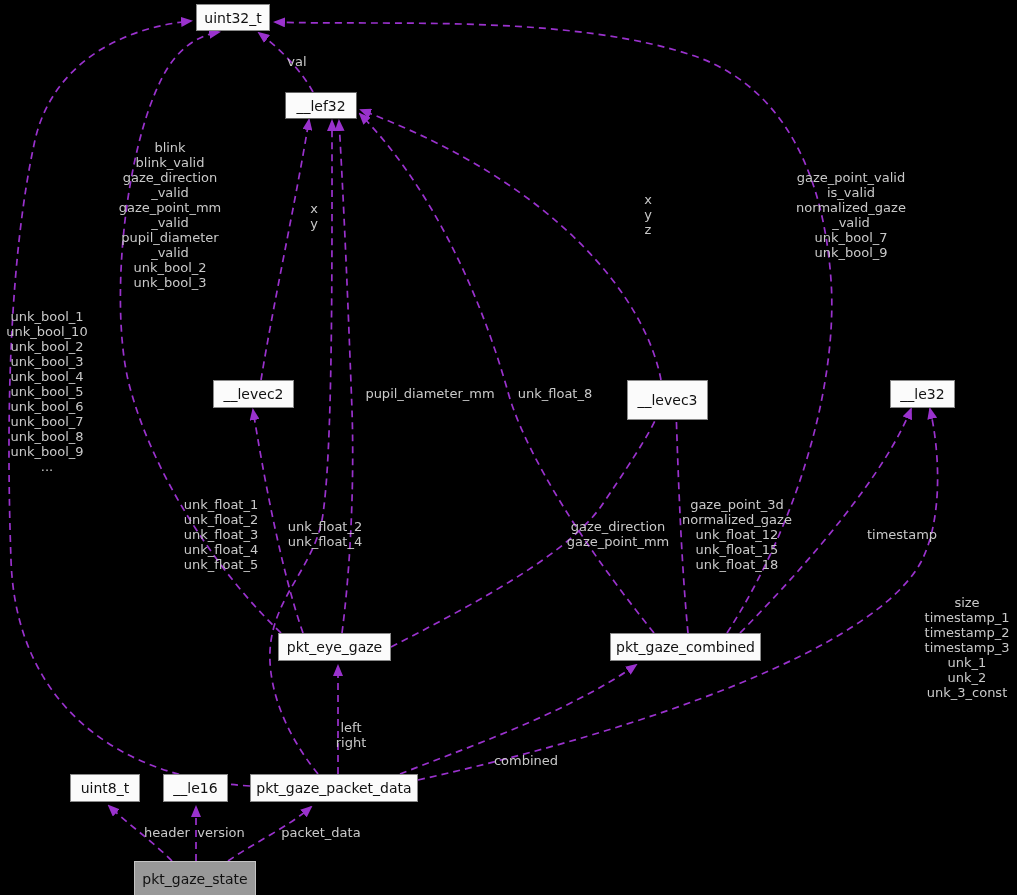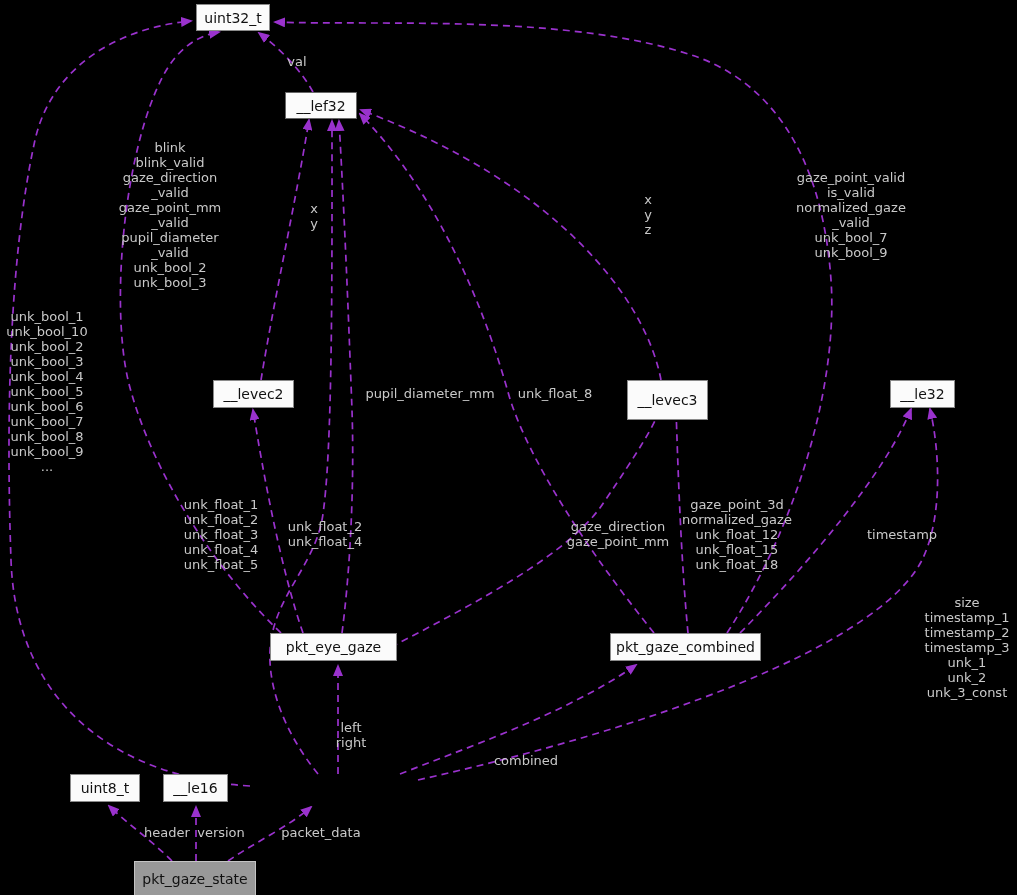--- a/index.html
+++ b/index.html
@@ -51,24 +51,25 @@
     <path marker-end="url(#arrow)" d="M 172,861 C 152,841 128,824 109,806"></path>
     <path marker-end="url(#arrow)" d="M 196,861 L 196,807"></path>
     <path marker-end="url(#arrow)" d="M 228,861 C 252,844 288,827 311,807"></path>
   </svg>
 
   <div class="node" style="left:196px;top:4px;width:74px;height:27px">uint32_t</div>
   <div class="node" style="left:285px;top:92px;width:72px;height:27px;border-color:#666666">__lef32</div>
   <div class="node" style="left:213px;top:380px;width:81px;height:28px">__levec2</div>
   <div class="node" style="left:627px;top:380px;width:81px;height:40px">__levec3</div>
   <div class="node" style="left:890px;top:380px;width:65px;height:28px">__le32</div>
-  <div class="node" style="left:270px;top:633px;width:127px;height:28px">pkt_eye_gaze</div>
+  <div class="node" style="left:278px;top:633px;width:113px;height:28px">pkt_eye_gaze</div>
   <div class="node" style="left:610px;top:633px;width:151px;height:28px">pkt_gaze_combined</div>
   <div class="node" style="left:70px;top:774px;width:70px;height:28px">uint8_t</div>
   <div class="node" style="left:163px;top:774px;width:65px;height:28px">__le16</div>
+  <div class="node" style="left:250px;top:774px;width:168px;height:28px">pkt_gaze_packet_data</div>
   <div class="node hl" style="left:134px;top:861px;width:122px;height:36px">pkt_gaze_state</div>
 
   <div class="elabel" style="left:297px;top:61px">val</div>
   <div class="elabel" style="left:47px;top:391px">unk_bool_1
 unk_bool_10
 unk_bool_2
 unk_bool_3
 unk_bool_4
 unk_bool_5
 unk_bool_6

